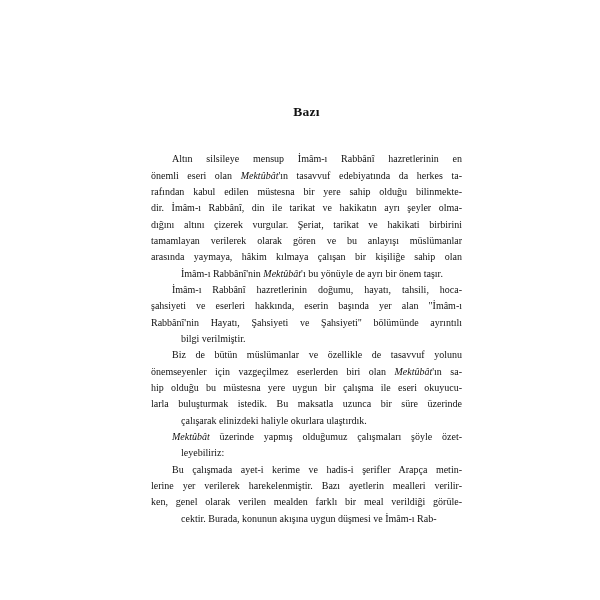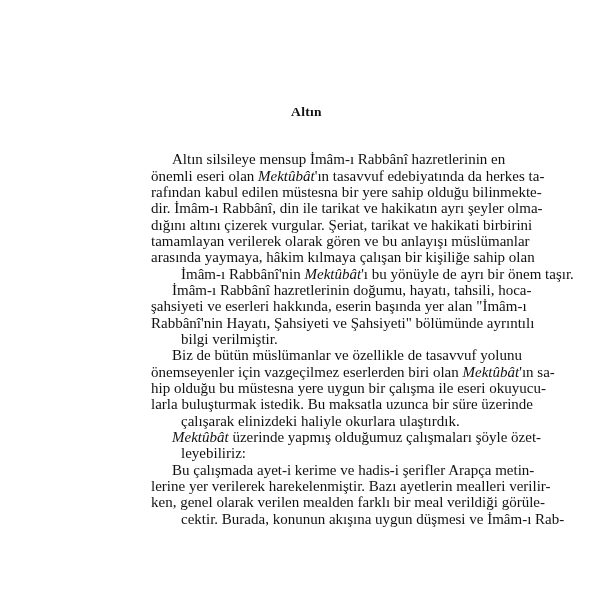--- a/index.html
+++ b/index.html
@@ -47,35 +47,35 @@
     white-space: nowrap;
   }
   .ln.last {
     text-align-last: left;
     margin-left: 30px;
   }
   .ln.first {
     text-indent: 21px;
   }
   .linebox {
-    font-size: 15px;
+    font-size: 10px;
     line-height: 16.35px;
     margin: 0 0 7.2px 0;
   }
   .linebox:last-child {
     margin-bottom: 0;
   }
 </style>
 </head>
 <body>
 
 <div class="page">
   <div class="content">
 
-    <h1 class="chapter-title">Altın</h1>
+    <h1 class="chapter-title">Bazı</h1>
 
     <div class="para-block">
       <div class="linebox">
         <span class="ln first">Altın silsileye mensup İmâm-ı Rabbânî hazretlerinin en</span>
         <span class="ln">önemli eseri olan <i class="ital">Mektûbât</i>'ın tasavvuf edebiyatında da herkes ta-</span>
         <span class="ln">rafından kabul edilen müstesna bir yere sahip olduğu bilinmekte-</span>
         <span class="ln">dir. İmâm-ı Rabbânî, din ile tarikat ve hakikatın ayrı şeyler olma-</span>
         <span class="ln">dığını altını çizerek vurgular. Şeriat, tarikat ve hakikati birbirini</span>
         <span class="ln">tamamlayan verilerek olarak gören ve bu anlayışı müslümanlar</span>
         <span class="ln">arasında yaymaya, hâkim kılmaya çalışan bir kişiliğe sahip olan</span>

